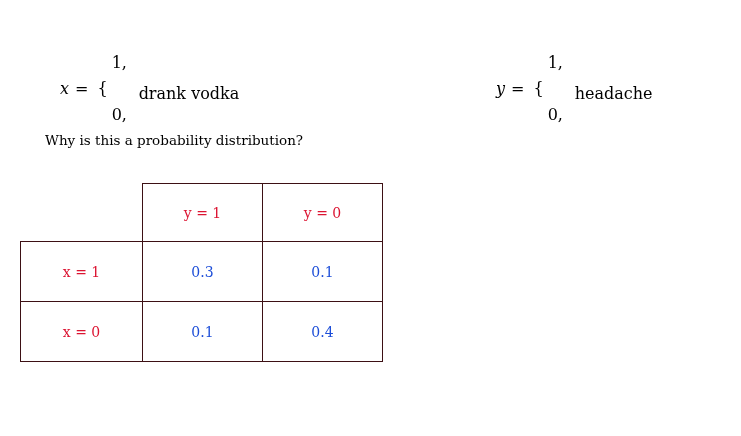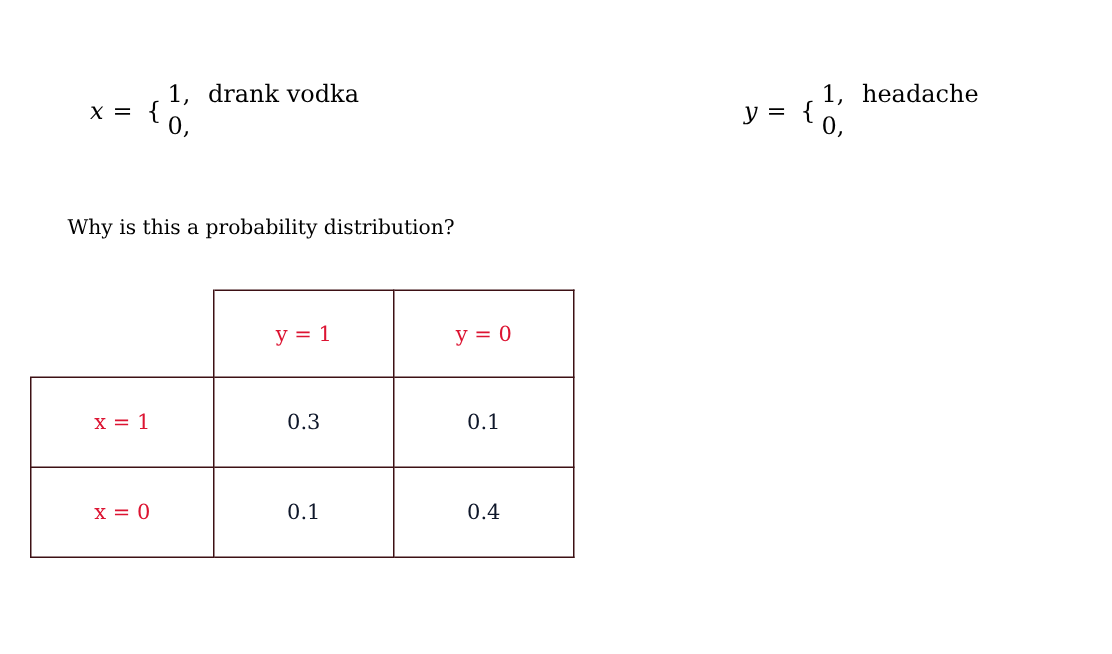--- a/index.html
+++ b/index.html
@@ -27,36 +27,36 @@
     white-space: nowrap;
   }
   .def-x { left: 60px; top: 52px; }
   .def-y { left: 496px; top: 52px; }
   .var { font-style: italic; }
   .eq { margin: 0 9px 0 6px; }
   .brace { margin-right: 4px; font-size: 16px; }
   .cases { display: flex; flex-direction: column; }
   .case-line { display: flex; line-height: 21px; }
   .case-value { min-width: 16px; }
-  .case-label { margin-left: 11px; }
+  .case-label { margin-left: 11px; margin-top: 31px; }
 
   
   .question {
     position: absolute;
     left: 45px;
-    top: 144px;
+    top: 132px;
     font-size: 13.5px;
     color: #000000;
   }
 
   
   table.prob-table {
     position: absolute;
     left: 20px;
-    top: 193px;
+    top: 183px;
     border-collapse: collapse;
     table-layout: fixed;
   }
   table.prob-table td {
     border: 1.5px solid #3d1014;
     text-align: center;
     vertical-align: middle;
     font-size: 14px;
     padding: 0;
   }
@@ -65,21 +65,21 @@
     border-left: none;
     background: transparent;
   }
   td.c0 { width: 121px; }
   td.c1 { width: 119px; }
   td.c2 { width: 119px; }
   tr.r0 td { height: 57px; }
   tr.r1 td { height: 59px; margin-left: 32px; }
   tr.r2 td { height: 59px; text-align: center; }
   .red  { color: #dc1432; }
-  .blue { color: #0f172a; }
+  .blue { color: #1d4ed8; }
 </style>
 </head>
 <body>
 
 <div class="canvas">
 
   <div class="definition def-x">
     <span class="var">x</span>
     <span class="eq">=</span>
     <span class="brace">{</span>

